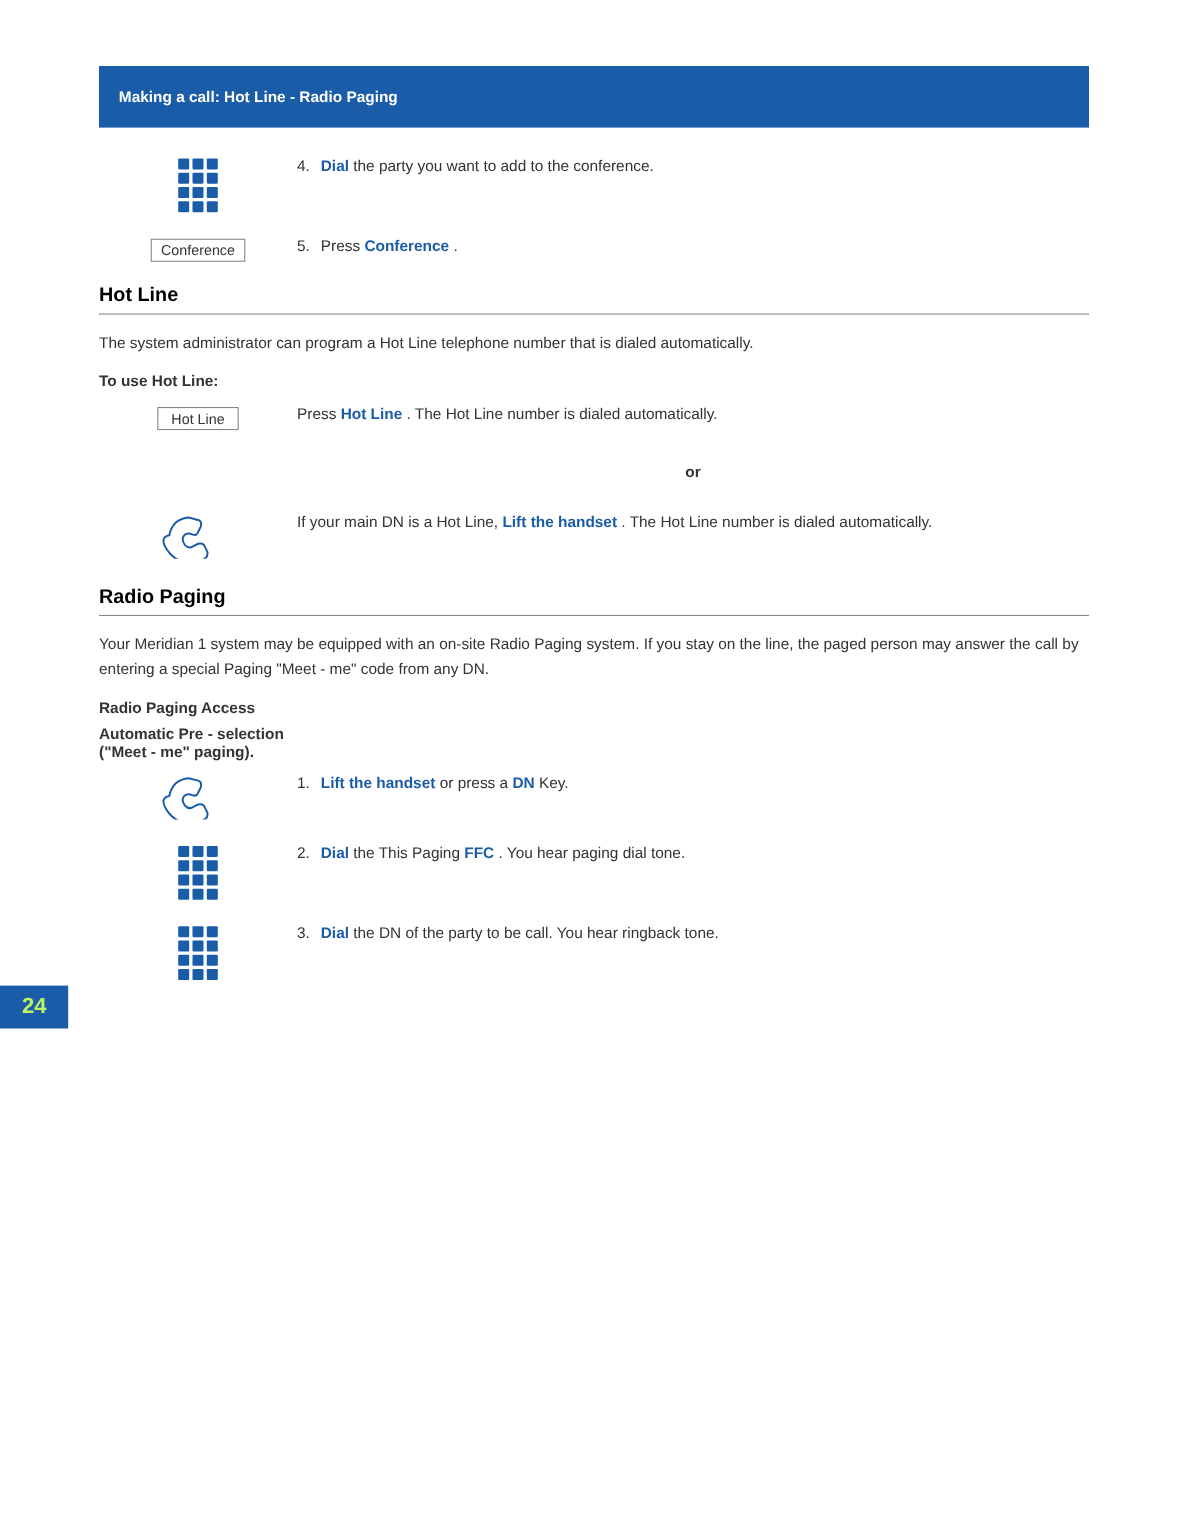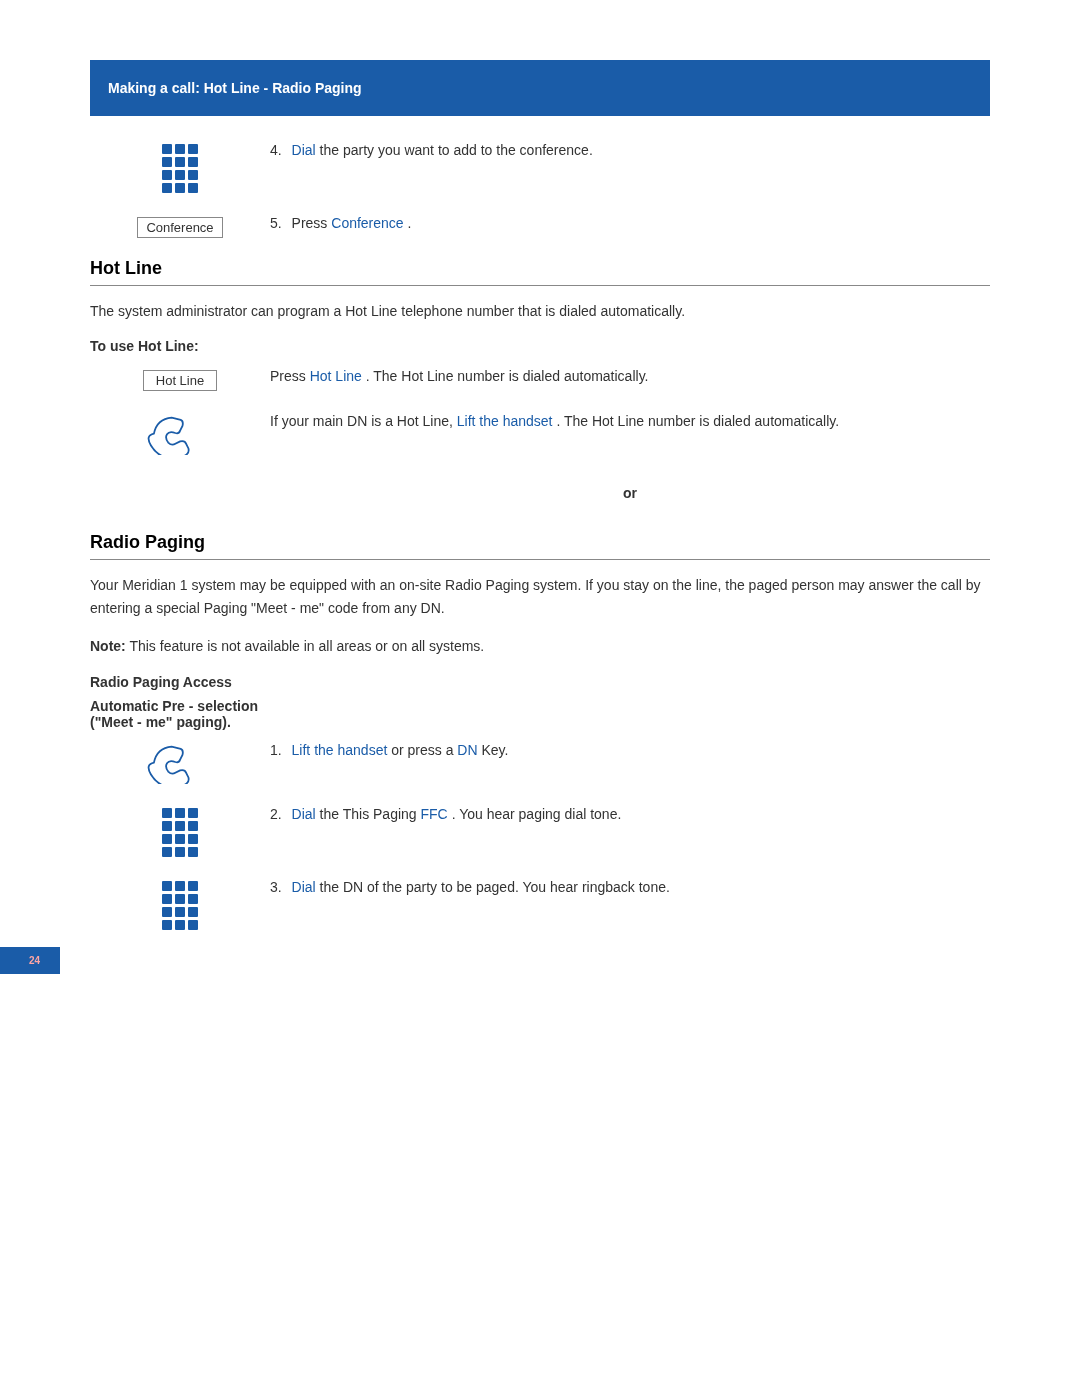--- a/index.html
+++ b/index.html
@@ -112,21 +112,21 @@
     }
 
     .sub-heading-bold {
       font-weight: bold;
       font-size: 14px;
       margin-bottom: 8px;
     }
 
     .blue-text {
       color: #1a5ca8;
-      font-weight: normal;
+      font-weight: bold;
     }
 
     .bold-text {
       font-weight: bold;
     }
 
     
     .or-divider {
       text-align: center;
       font-weight: bold;
@@ -156,26 +156,26 @@
       flex: 1;
       line-height: 1.6;
     }
 
     
     .page-footer {
       position: absolute;
       bottom: 40px;
       left: 0;
       background: #1a5ca8;
-      color: #fca5a5;
-      font-weight: bold;
-      font-size: 10px;
+      color: #bef264;
+      font-weight: bold;
+      font-size: 20px;
       padding: 8px 20px;
       min-width: 60px;
-      text-align: right;
+      text-align: left;
     }
 
     .note-bold {
       font-weight: bold;
     }
 
     .instruction-block {
       margin-bottom: 20px;
     }
   </style>
@@ -234,47 +234,43 @@
         <span class="btn-hotline">Hot Line</span>
       </div>
       <div class="instruction-text">
         <span>Press </span>
         <span class="blue-text">Hot Line</span>
         <span>. The Hot Line number is dialed automatically.</span>
       </div>
     </div>
 
     <div class="instruction-row">
+      <div class="instruction-icon"></div>
+      <div class="instruction-text">
+        <div class="or-divider"><strong>or</strong></div>
+      </div>
+    </div>
+
+    <div class="instruction-row">
       <div class="instruction-icon">
         <svg class="handset-icon" viewBox="0 0 100 55">
           <path d="M10,35 Q15,10 40,8 L55,12 Q60,14 58,22 L54,30 Q52,36 46,34 Q36,30 32,36 Q28,42 34,50 Q40,56 46,52 L54,48 Q62,46 64,52 L68,60 Q70,68 62,72 L50,76 Q20,80 5,55 Q-5,38 10,35 Z" fill="none" stroke="#1a5ca8" stroke-width="3" transform="scale(0.85) translate(5, -5)"></path>
         </svg>
       </div>
       <div class="instruction-text">
         <span>If your main DN is a Hot Line, </span>
         <span class="blue-text">Lift the handset</span>
         <span>. The Hot Line number is dialed automatically.</span>
       </div>
     </div>
-
-    <div class="instruction-row">
-      <div class="instruction-icon"></div>
-      <div class="instruction-text">
-        <div class="or-divider"><strong>or</strong></div>
-      </div>
-    </div>
   </div>
 
   <div class="instruction-block">
     <div class="section-heading">Radio Paging</div>
     <p class="section-body">Your Meridian 1 system may be equipped with an on-site Radio Paging system. If you stay on the line, the paged person may answer the call by entering a special Paging "Meet - me" code from any DN.</p>
-    <p class="section-body">
-      <span class="note-bold">Note:</span>
-      <span> This feature is not available in all areas or on all systems.</span>
-    </p>
 
     <div class="sub-heading-bold">Radio Paging Access</div>
 
     <div class="two-col-row">
       <div class="two-col-left">
         <div class="bold-text">Automatic Pre - selection</div>
         <div class="bold-text">("Meet - me" paging).</div>
       </div>
     </div>
 
@@ -332,21 +328,21 @@
           <div class="keypad-dot"></div>
           <div class="keypad-dot"></div>
           <div class="keypad-dot"></div>
           <div class="keypad-dot"></div>
           <div class="keypad-dot"></div>
         </div>
       </div>
       <div class="instruction-text">
         <span class="step-number">3.</span>
         <span class="blue-text">Dial</span>
-        <span> the DN of the party to be paged. You hear ringback tone.</span>
+        <span> the DN of the party to be call. You hear ringback tone.</span>
       </div>
     </div>
 
   </div>
 
   <div class="page-footer">
     <span>24</span>
   </div>
 
 </div>

